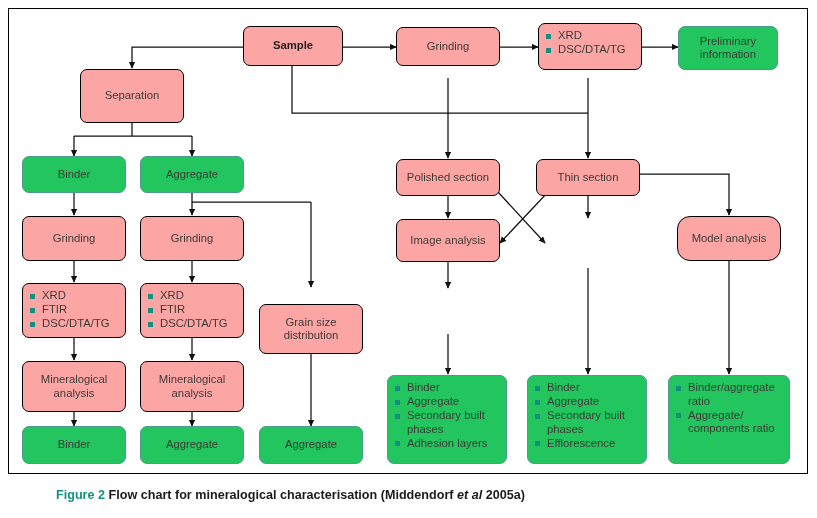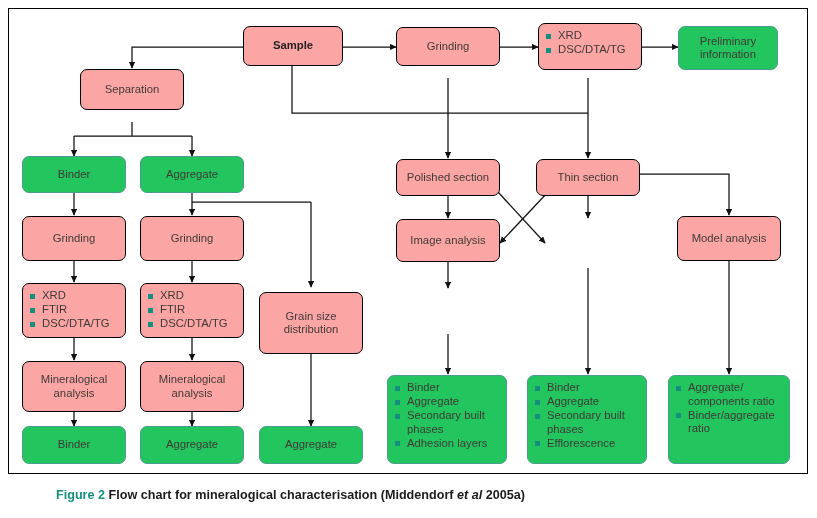--- a/index.html
+++ b/index.html
@@ -148,21 +148,21 @@
       <path d="M448,113 L448,113"></path>
 
       <path d="M132,122 L132,136 M74,136 L192,136"></path>
 
       <path d="M192,202 L311,202"></path>
     </g>
   </svg>
 
   <div class="node bold" style="left:243px;top:26px;width:100px;height:40px;">Sample</div>
 
-  <div class="node" style="left:80px;top:69px;width:104px;height:41px;text-align:right;">Separation</div>
+  <div class="node" style="left:80px;top:69px;width:104px;height:54px;text-align:right;">Separation</div>
 
   <div class="node" style="left:396px;top:27px;width:104px;height:39px;">Grinding</div>
 
   <div class="node list" style="left:538px;top:23px;width:104px;height:47px;">
     <ul>
       <li>
           <span class="bul"></span>
           <span class="txt">XRD</span>
         </li>
       <li>
@@ -217,32 +217,32 @@
   </div>
 
   <div class="node" style="left:22px;top:361px;width:104px;height:51px;">Mineralogical analysis</div>
 
   <div class="node" style="left:140px;top:361px;width:104px;height:51px;">Mineralogical analysis</div>
 
   <div class="node green" style="left:22px;top:426px;width:104px;height:38px;">Binder</div>
 
   <div class="node green" style="left:140px;top:426px;width:104px;height:38px;">Aggregate</div>
 
-  <div class="node" style="left:259px;top:292px;width:104px;height:62px;">Grain size distribution</div>
+  <div class="node" style="left:259px;top:304px;width:104px;height:50px;">Grain size distribution</div>
 
   <div class="node green" style="left:259px;top:426px;width:104px;height:38px;">Aggregate</div>
 
   <div class="node" style="left:396px;top:159px;width:104px;height:37px;">Polished section</div>
 
   <div class="node" style="left:536px;top:159px;width:104px;height:37px;">Thin section</div>
 
   <div class="node" style="left:396px;top:219px;width:104px;height:43px;text-align:center;">Image analysis</div>
 
 
-  <div class="node" style="left:677px;top:216px;width:104px;height:45px;">Model analysis</div>
+  <div class="node" style="left:677px;top:216px;width:104px;height:45px;border-radius:13px;">Model analysis</div>
 
 
   <div class="node green list" style="left:387px;top:375px;width:120px;height:89px;">
     <ul>
       <li>
           <span class="bul"></span>
           <span class="txt">Binder</span>
         </li>
       <li>
           <span class="bul"></span>
@@ -277,25 +277,25 @@
           <span class="bul"></span>
           <span class="txt">Efflorescence</span>
         </li>
     </ul>
   </div>
 
   <div class="node green list" style="left:668px;top:375px;width:122px;height:89px;">
     <ul>
       <li>
           <span class="bul"></span>
+          <span class="txt">Binder/aggregate ratio</span>
+        </li>
+      <li>
+          <span class="bul"></span>
           <span class="txt">Aggregate/ components ratio</span>
-        </li>
-      <li>
-          <span class="bul"></span>
-          <span class="txt">Binder/aggregate ratio</span>
         </li>
     </ul>
   </div>
 
   <div class="caption">
     <span class="figno">Figure 2</span>
     <span>Flow chart for mineralogical characterisation (Middendorf</span>
     <span class="ital">et al</span>
     <span>2005a)</span>
   </div>

